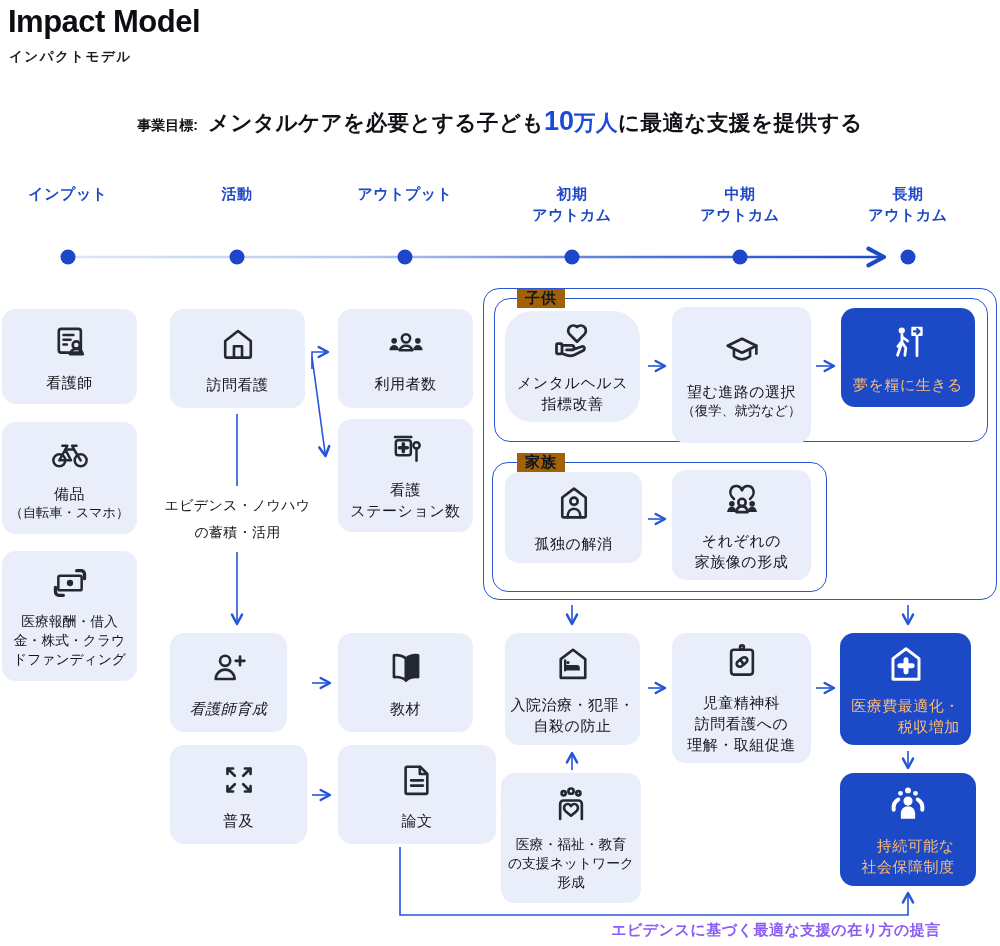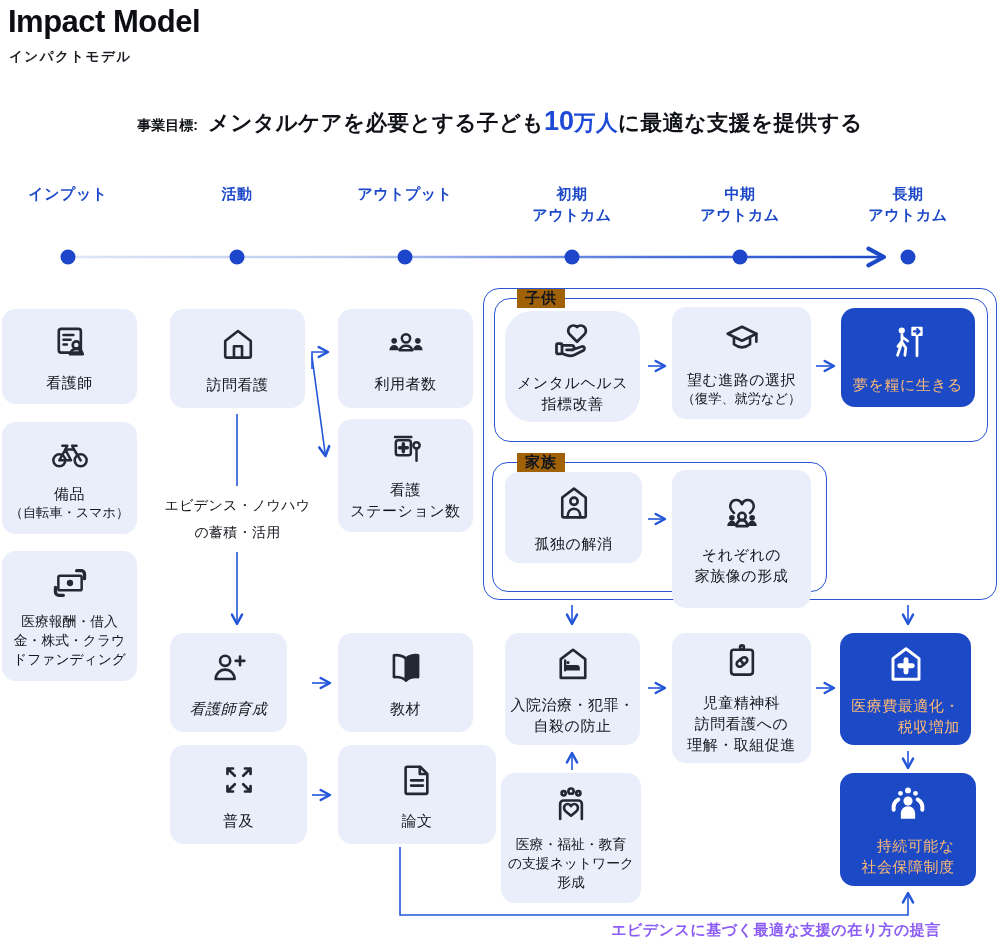--- a/index.html
+++ b/index.html
@@ -293,21 +293,21 @@
           <rect x="3" y="13.4" width="3" height="5.6" rx="0.6"></rect>
           <path d="M6 14.4 h5.3 a1.25 1.25 0 0 1 0 2.5 H8.5 m2.8 0 l5.6 -1.9 a1.15 1.15 0 0 1 1 2 l-5.2 2.6 c-1.9 0.8 -3.9 0.6 -6.3 -0.6"></path>
         </svg>
     </span>
     <div class="txt">
       <div class="lbl">メンタルヘルス</div>
       <div class="lbl">指標改善</div>
     </div>
   </div>
 
-  <div class="node" style="left:672px;top:307px;width:139px;height:112px;">
+  <div class="node" style="left:672px;top:307px;width:139px;height:136px;">
     <span class="ic">
       <svg width="46" height="42" viewBox="0 0 24 24">
           <path d="M12 5 L3.8 9 L12 13 L20.2 9 Z"></path>
           <path d="M7.4 11.3 V15 c3 2.3 6.2 2.3 9.2 0 V11.3"></path>
           <path d="M20.2 9 V13.6"></path>
         </svg>
     </span>
     <div class="txt">
       <div class="lbl">望む進路の選択</div>
       <div class="lbl sub">（復学、就労など）</div>
@@ -335,21 +335,21 @@
           <path d="M12 3.8 L5.3 8.9 V19.6 a0.6 0.6 0 0 0 0.6 0.6 H18.1 a0.6 0.6 0 0 0 0.6 -0.6 V8.9 Z"></path>
           <circle cx="12" cy="11" r="2.1"></circle>
           <path d="M8.3 20.2 c0 -3.1 1.6 -4.9 3.7 -4.9 s3.7 1.8 3.7 4.9"></path>
         </svg>
     </span>
     <div class="txt">
         <div class="lbl">孤独の解消</div>
       </div>
   </div>
 
-  <div class="node" style="left:672px;top:470px;width:139px;height:138px;">
+  <div class="node" style="left:672px;top:470px;width:139px;height:110px;">
     <span class="ic">
       <svg width="46" height="42" viewBox="0 0 24 24">
           <path d="M12 6.4 c1 -2.9 4.7 -3.1 6.1 -0.9 c1.2 1.9 0.4 4.3 -1.5 5.9 M12 6.4 c-1 -2.9 -4.7 -3.1 -6.1 -0.9 c-1.2 1.9 -0.4 4.3 1.5 5.9"></path>
           <circle cx="12" cy="13.4" r="2.1"></circle>
           <path d="M8.8 18.9 c0.3 -2.2 1.6 -3.4 3.2 -3.4 s2.9 1.2 3.2 3.4 z"></path>
           <circle cx="6.2" cy="14.2" r="1.6" fill="#242833" stroke="none"></circle>
           <path d="M3.5 18.9 c0.2 -1.9 1.3 -3 2.7 -3 s2.5 1.1 2.7 3 z" fill="#242833" stroke="none"></path>
           <circle cx="17.8" cy="14.2" r="1.6" fill="#242833" stroke="none"></circle>
           <path d="M15.1 18.9 c0.2 -1.9 1.3 -3 2.7 -3 s2.5 1.1 2.7 3 z" fill="#242833" stroke="none"></path>
         </svg>

